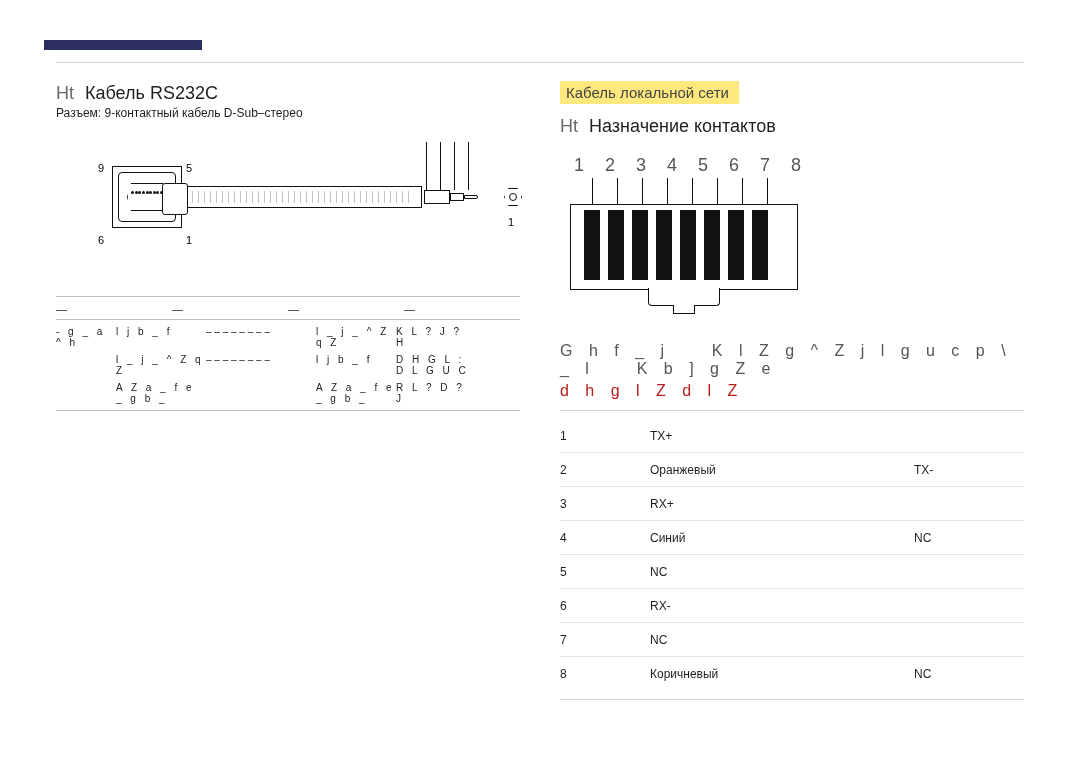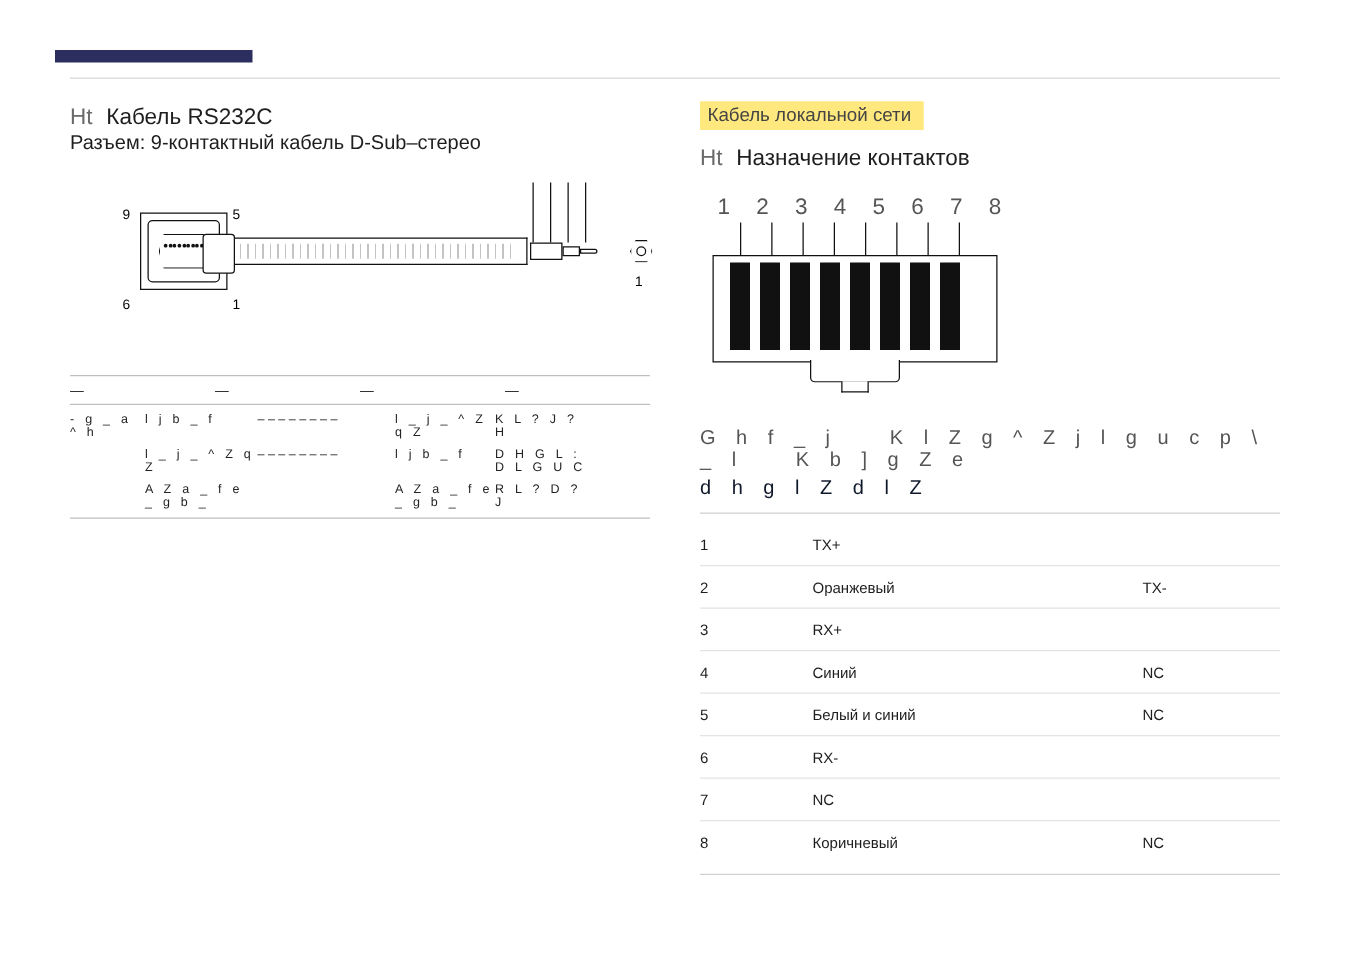--- a/index.html
+++ b/index.html
@@ -38,21 +38,21 @@
     display:flex;
     gap:40px;
   }
   .col{flex:1;min-width:0}
   .bullet{
     font-size:18px;
     margin:2px 0;
   }
   .bullet .ht{color:var(--fine);margin-right:6px}
   .sub{
-    font-size:16px;
+    font-size:12px;
     margin:2px 0 16px 0;
   }
   .hl{
     display:inline-block;
     background:var(--hl);
     font-size:15px;
     padding:3px 10px 3px 6px;
     margin-bottom:10px;
     color:#444;
   }
@@ -151,21 +151,21 @@
   .rj-pins span{display:block;width:16px;height:70px;background:#111}
   .rj-leads{
     position:absolute;left:22px;top:0;display:flex;gap:24px;
   }
   .rj-leads span{width:1px;height:32px;background:#111}
   
   .mono-head{
     font-size:16px;letter-spacing:6px;color:#555;margin:14px 0 4px 0;
     text-align:left;
   }
-  .mono-head2{font-size:16px;letter-spacing:6px;color:#0f172a;margin-bottom:10px}
+  .mono-head2{font-size:16px;letter-spacing:6px;color:#b91c1c;margin-bottom:10px}
   .thin{height:1px;background:#d0d0d0;margin:8px 0}
   .ptable{font-size:12px}
   .prow{display:flex;align-items:center;height:34px;border-bottom:1px solid #e4e4e4}
   .prow:last-child{border-bottom:none}
   .pn{width:90px}
   .pc{flex:1}
   .ps{width:110px}
 </style>
 </head>
 <body>
@@ -312,21 +312,20 @@
           <span class="pn">3</span>
           <span class="ps">RX+</span>
         </div>
         <div class="prow">
           <span class="pn">4</span>
           <span class="pc">Синий</span>
           <span class="ps">NC</span>
         </div>
         <div class="prow">
           <span class="pn">5</span>
-          <span class="pc">Белый и синий</span>
           <span class="ps">NC</span>
         </div>
         <div class="prow">
           <span class="pn">6</span>
           <span class="ps">RX-</span>
         </div>
         <div class="prow">
           <span class="pn">7</span>
           <span class="ps">NC</span>
         </div>

